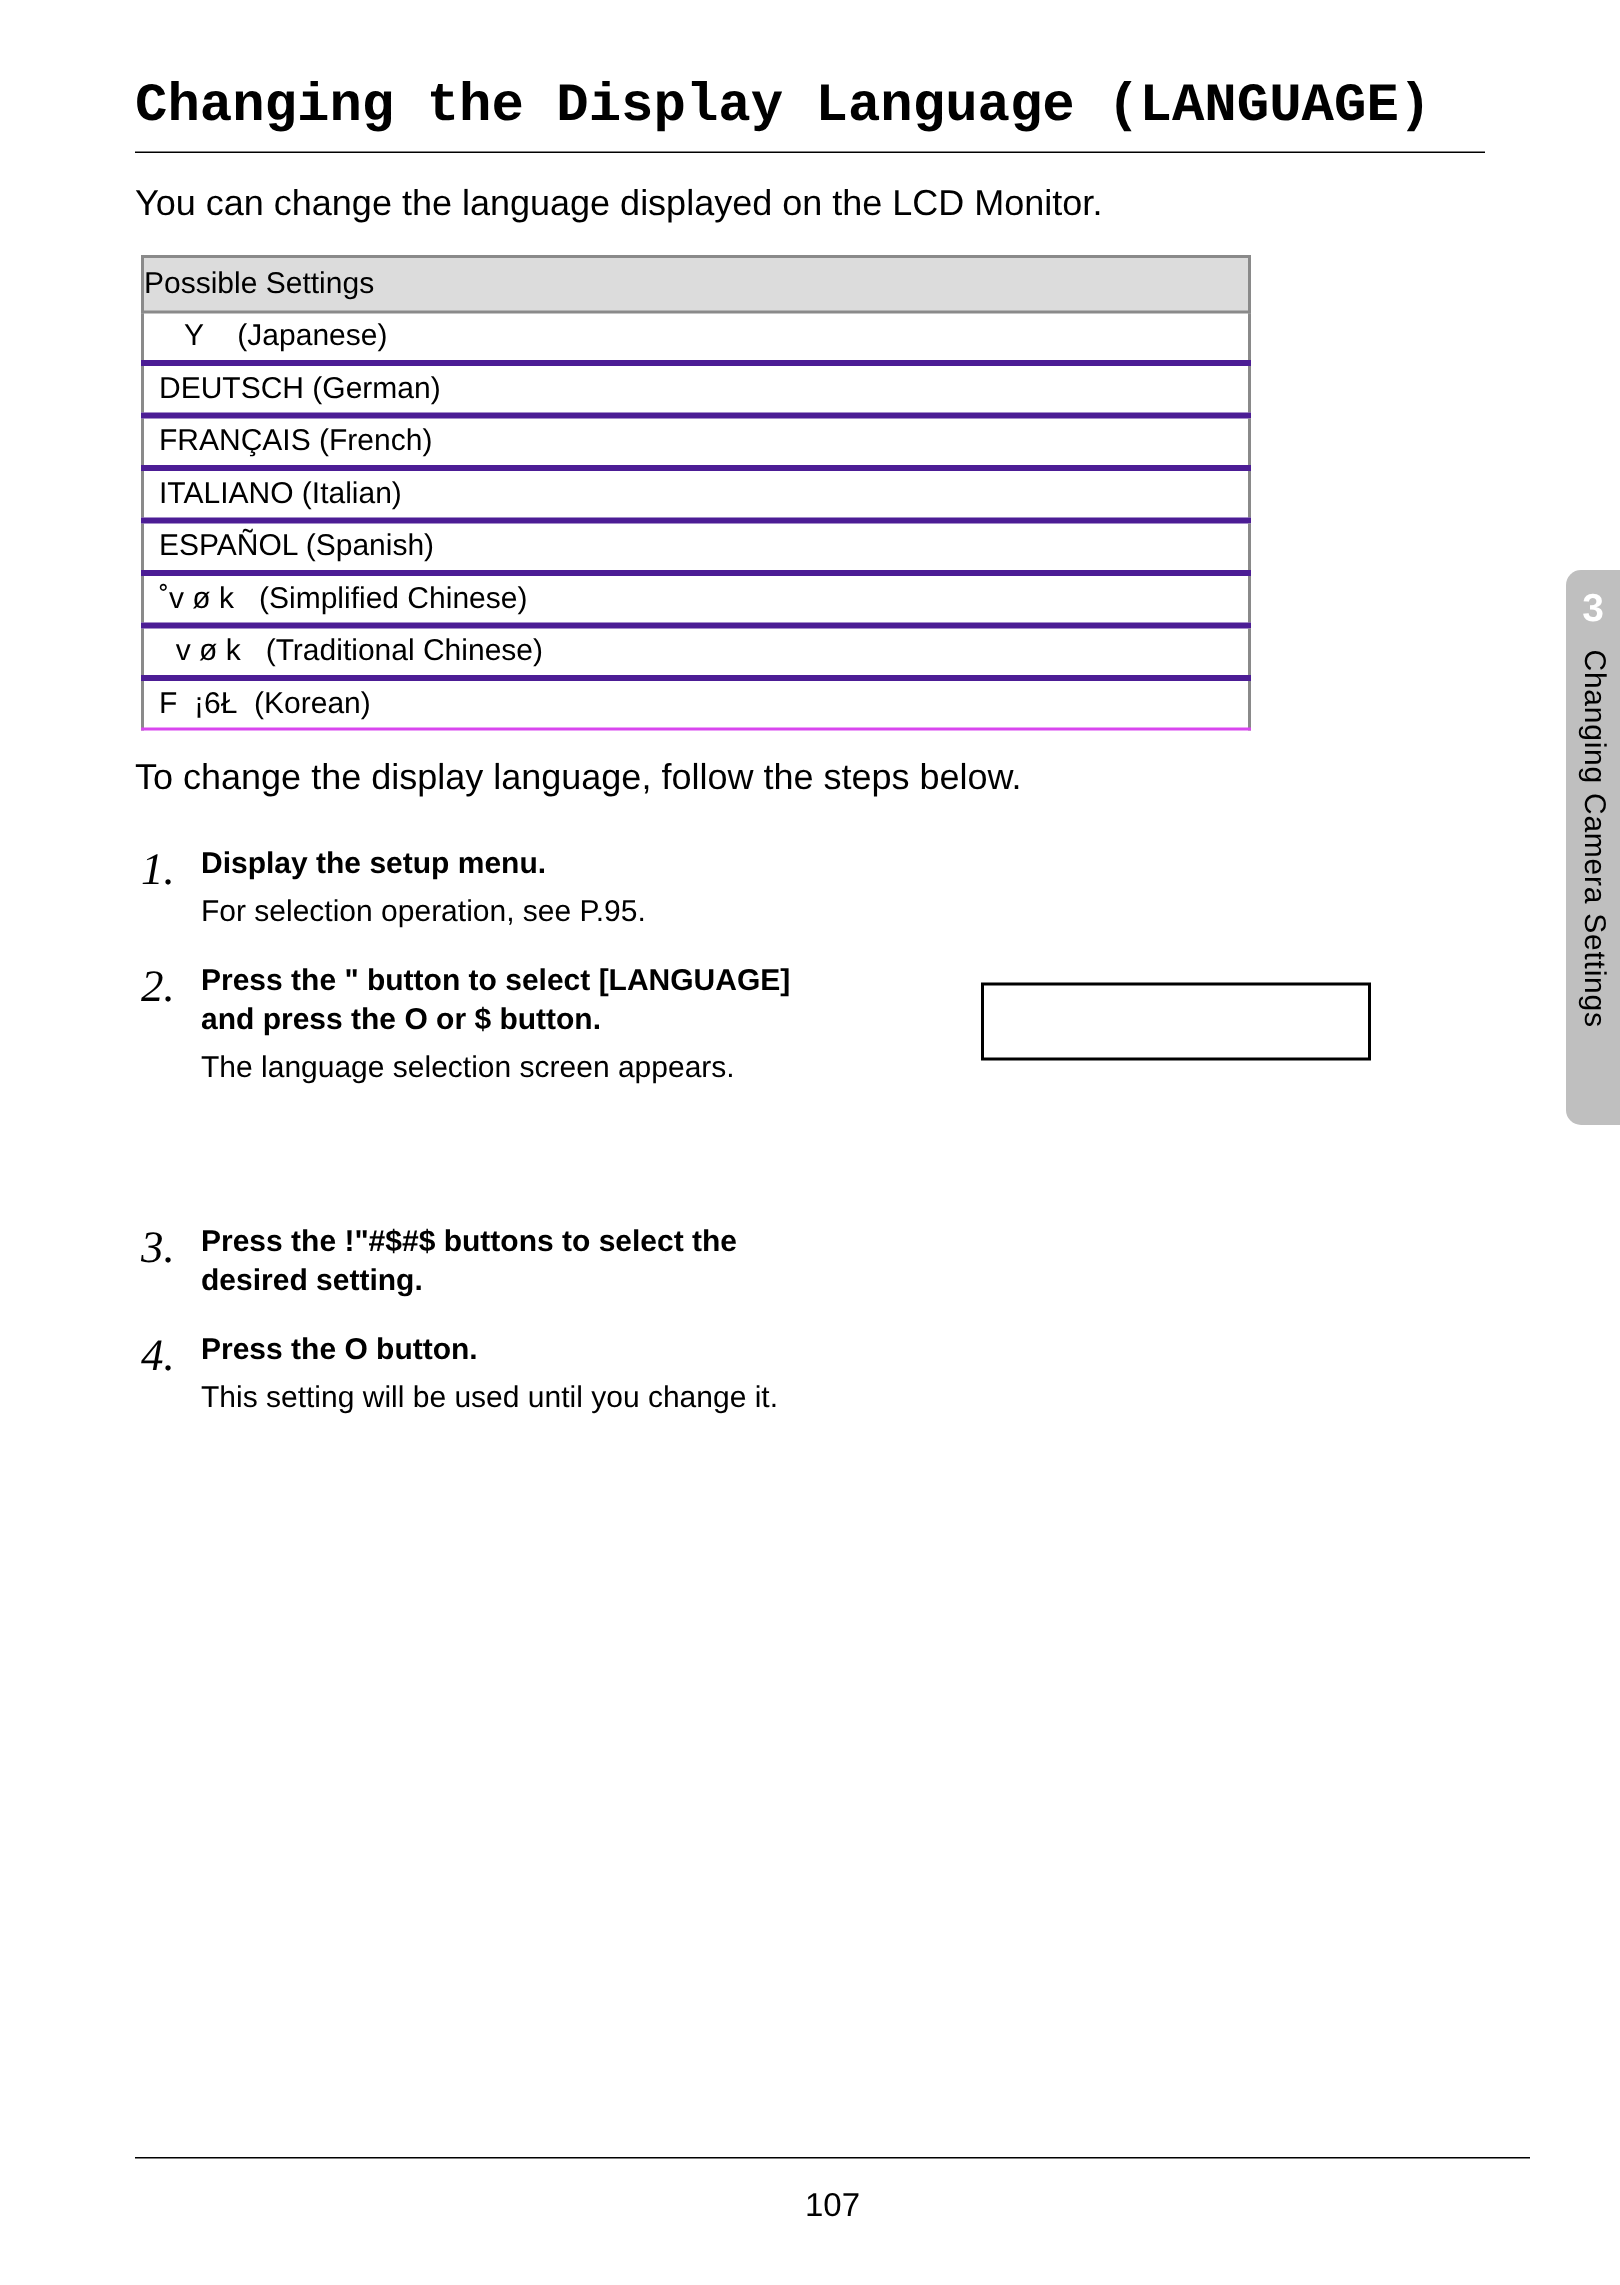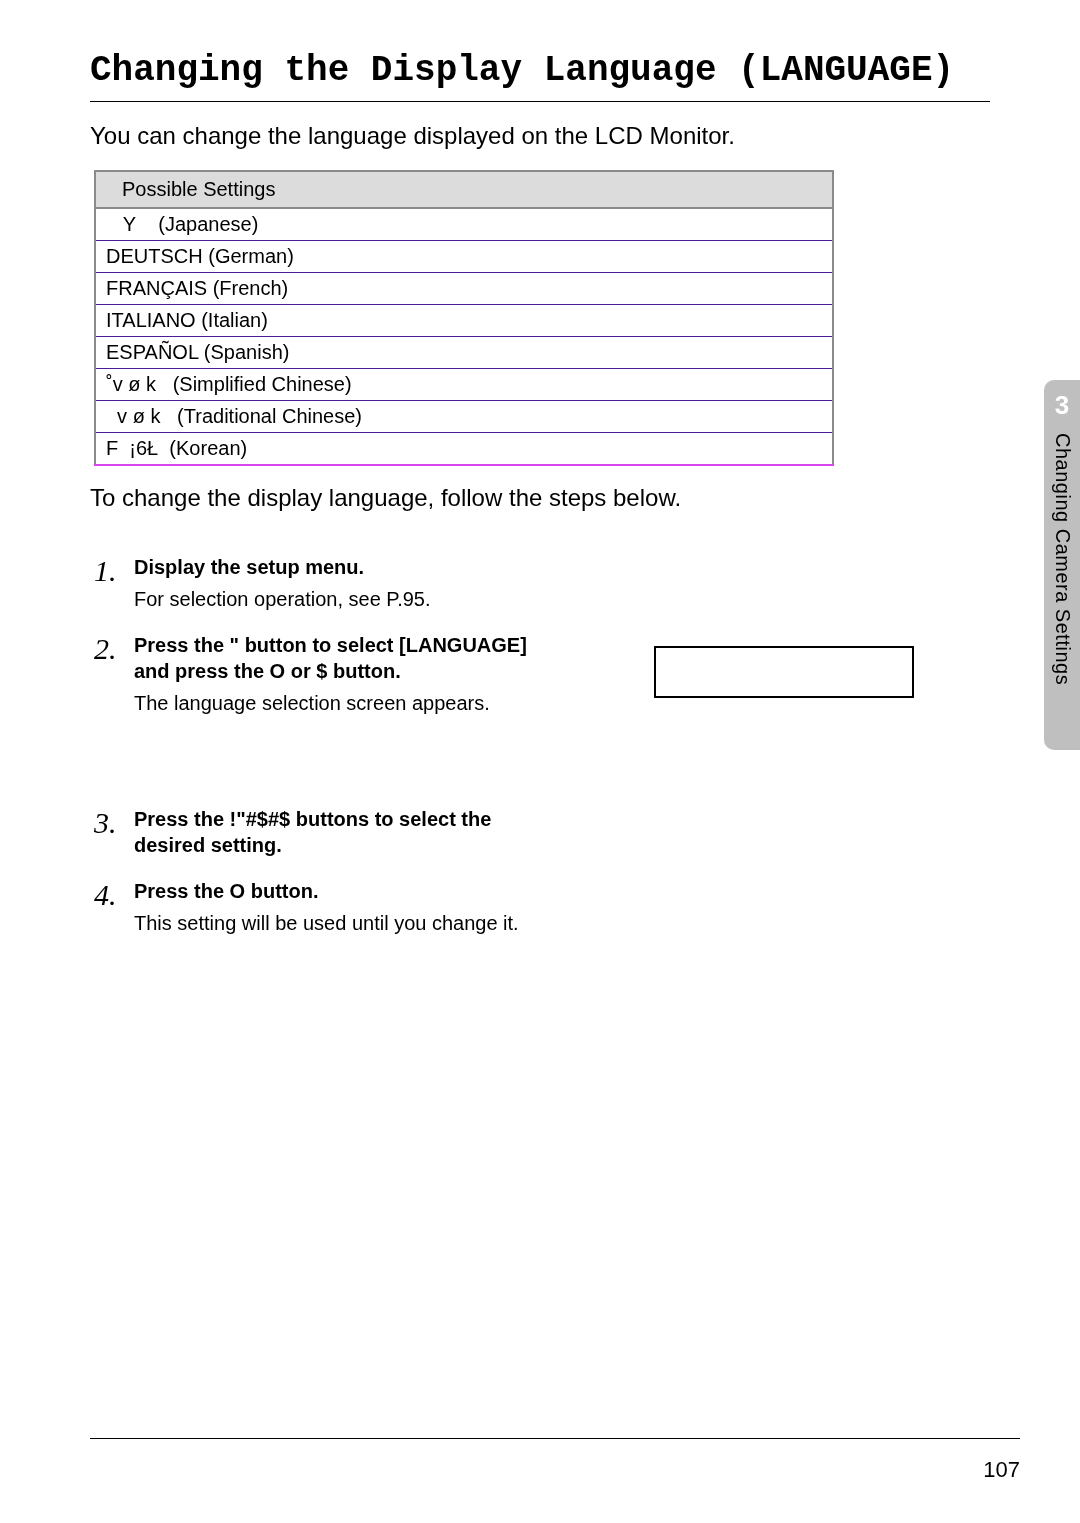--- a/index.html
+++ b/index.html
@@ -36,35 +36,35 @@
   table.settings {
     border-collapse: collapse;
     width: 740px;
     margin-left: 4px;
     font-size: 20px;
   }
   table.settings th {
     background: #dcdcdc;
     text-align: left;
     font-weight: normal;
-    padding: 6px 26px;
+    padding: 6px 0;
     border: 2px solid #8a8a8a;
   }
   table.settings td {
     padding: 4px 10px;
     border-left: 2px solid #8a8a8a;
     border-right: 2px solid #8a8a8a;
-    border-bottom: 1px solid #4c1d95;
+    border-bottom: 4px solid #4c1d95;
   }
   table.settings tr:last-child td {
     border-bottom: 2px solid #d946ef;
   }
   .after-table {
     font-size: 24px;
-    margin: 18px 0 42px 0;
+    margin: 18px 0 30px 0;
   }
   .steps {
     margin-left: 4px;
   }
   .step {
     display: flex;
     align-items: flex-start;
     margin-bottom: 20px;
     position: relative;
   }
@@ -124,21 +124,21 @@
     font-size: 20px;
     color: #000;
     letter-spacing: 0.5px;
   }
   .footer {
     position: absolute;
     bottom: 40px;
     left: 90px;
     right: 60px;
     border-top: 1px solid #000;
-    text-align: right;
+    text-align: center;
     padding-top: 18px;
     font-size: 22px;
   }
 </style>
 </head>
 <body>
 
 <div class="page">
 
   <h1 class="title">Changing the Display Language (LANGUAGE)</h1>

